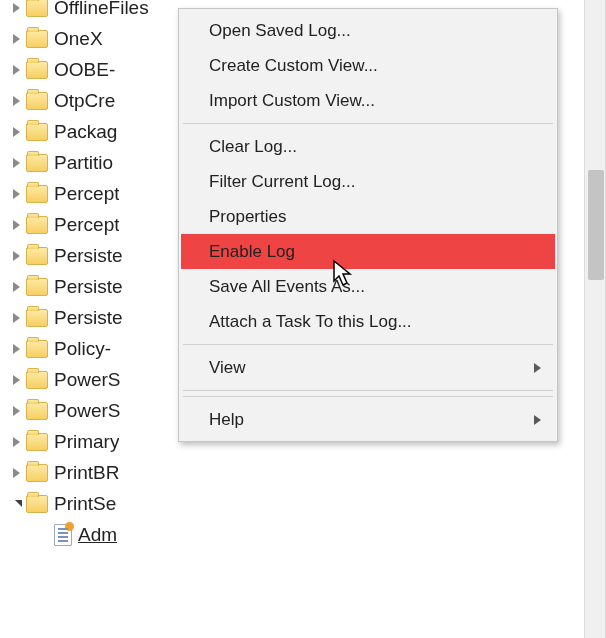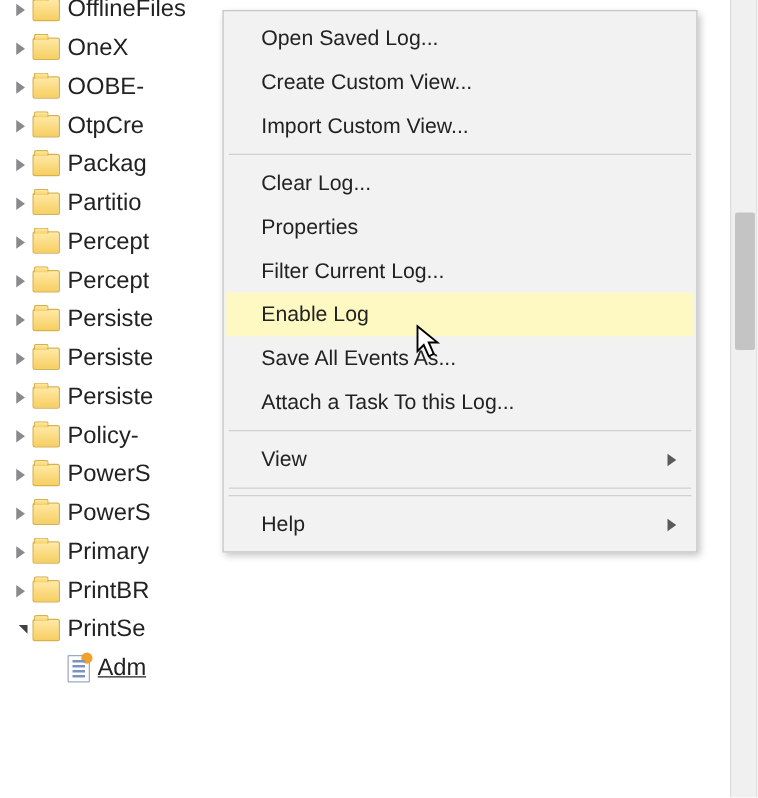--- a/index.html
+++ b/index.html
@@ -152,21 +152,21 @@
     .menu-item {
       height: 35px;
       display: flex;
       align-items: center;
       padding: 0 10px 0 28px;
       font-size: 17px;
       color: #222;
       position: relative;
     }
     .menu-item.highlight {
-      background: #fef9c3;
+      background: #ef4444;
     }
     .menu-item .submenu-arrow {
       position: absolute;
       right: 14px;
       top: 50%;
       transform: translateY(-50%);
       width: 0;
       height: 0;
       border-top: 5px solid transparent;
       border-bottom: 5px solid transparent;
@@ -324,24 +324,24 @@
       <span>Create Custom View...</span>
     </div>
     <div class="menu-item">
       <span>Import Custom View...</span>
     </div>
     <div class="menu-separator"></div>
     <div class="menu-item">
       <span>Clear Log...</span>
     </div>
     <div class="menu-item">
+      <span>Filter Current Log...</span>
+    </div>
+    <div class="menu-item">
       <span>Properties</span>
-    </div>
-    <div class="menu-item">
-      <span>Filter Current Log...</span>
     </div>
     <div class="menu-item highlight">
       <span>Enable Log</span>
     </div>
     <div class="menu-item">
       <span>Save All Events As...</span>
     </div>
     <div class="menu-item">
       <span>Attach a Task To this Log...</span>
     </div>

